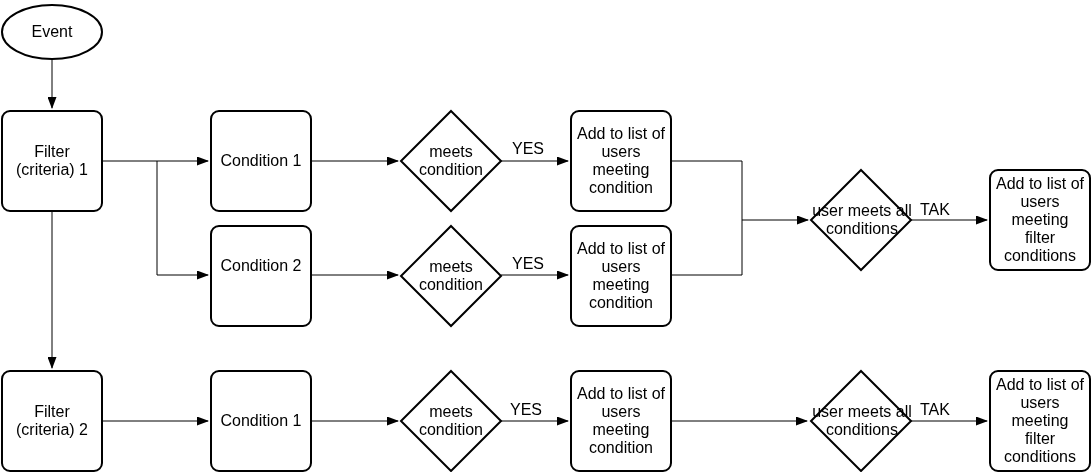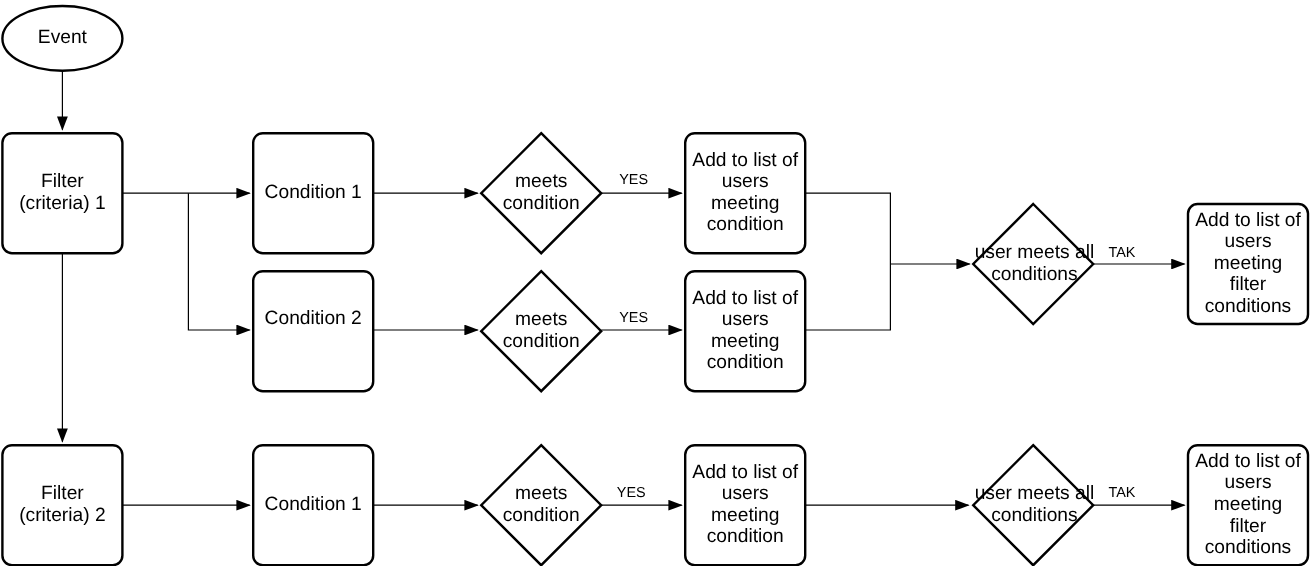--- a/index.html
+++ b/index.html
@@ -31,21 +31,21 @@
     line-height: 1.12;
     white-space: pre-line;
     pointer-events: none;
   }
   .edge-label {
     position: absolute;
     display: flex;
     align-items: center;
     justify-content: center;
     text-align: center;
-    font-size: 12px;
+    font-size: 16px;
     line-height: 1;
     pointer-events: none;
   }
 </style>
 </head>
 <body>
 
 <div class="canvas">
 
   <svg width="1092" height="472" viewBox="0 0 1092 472">

